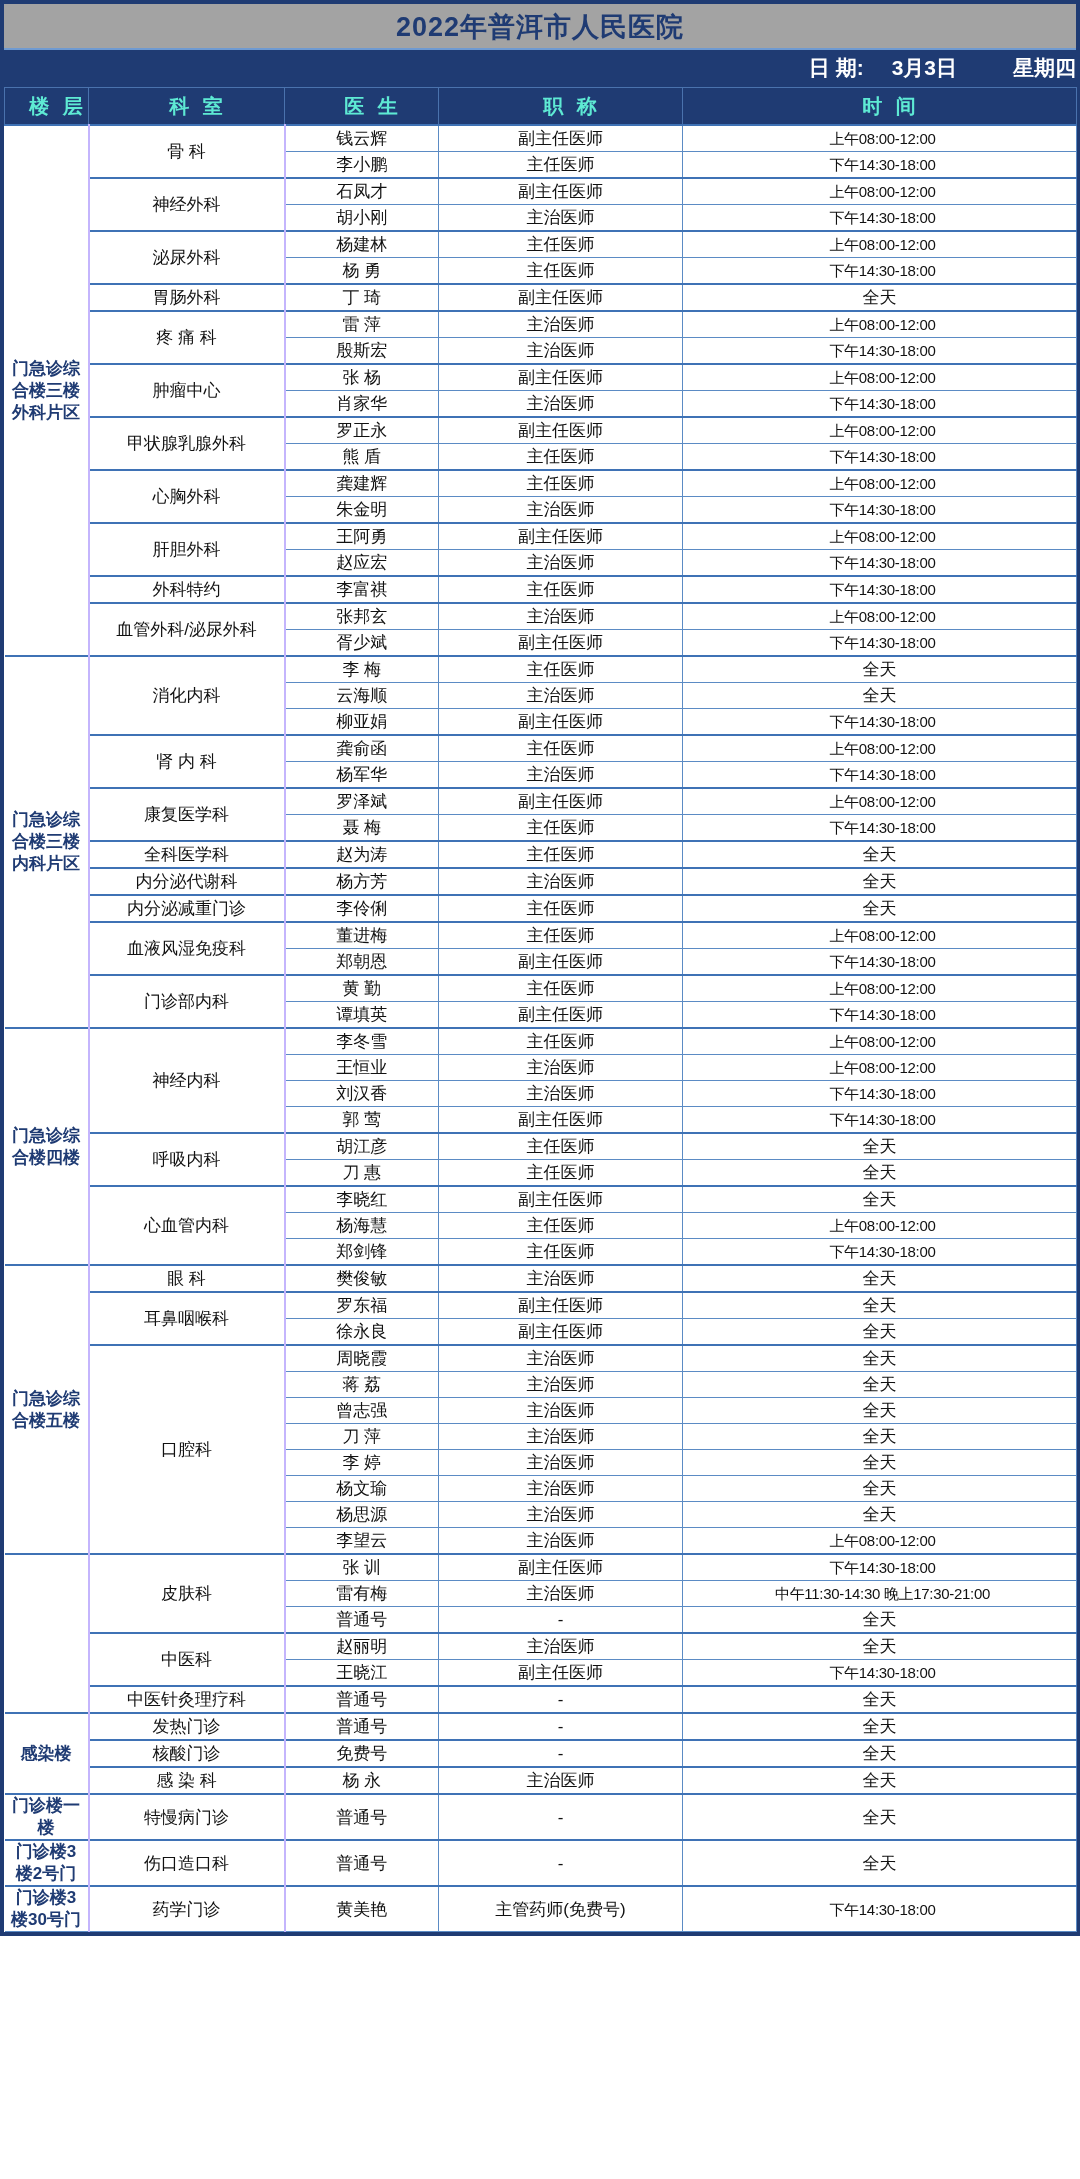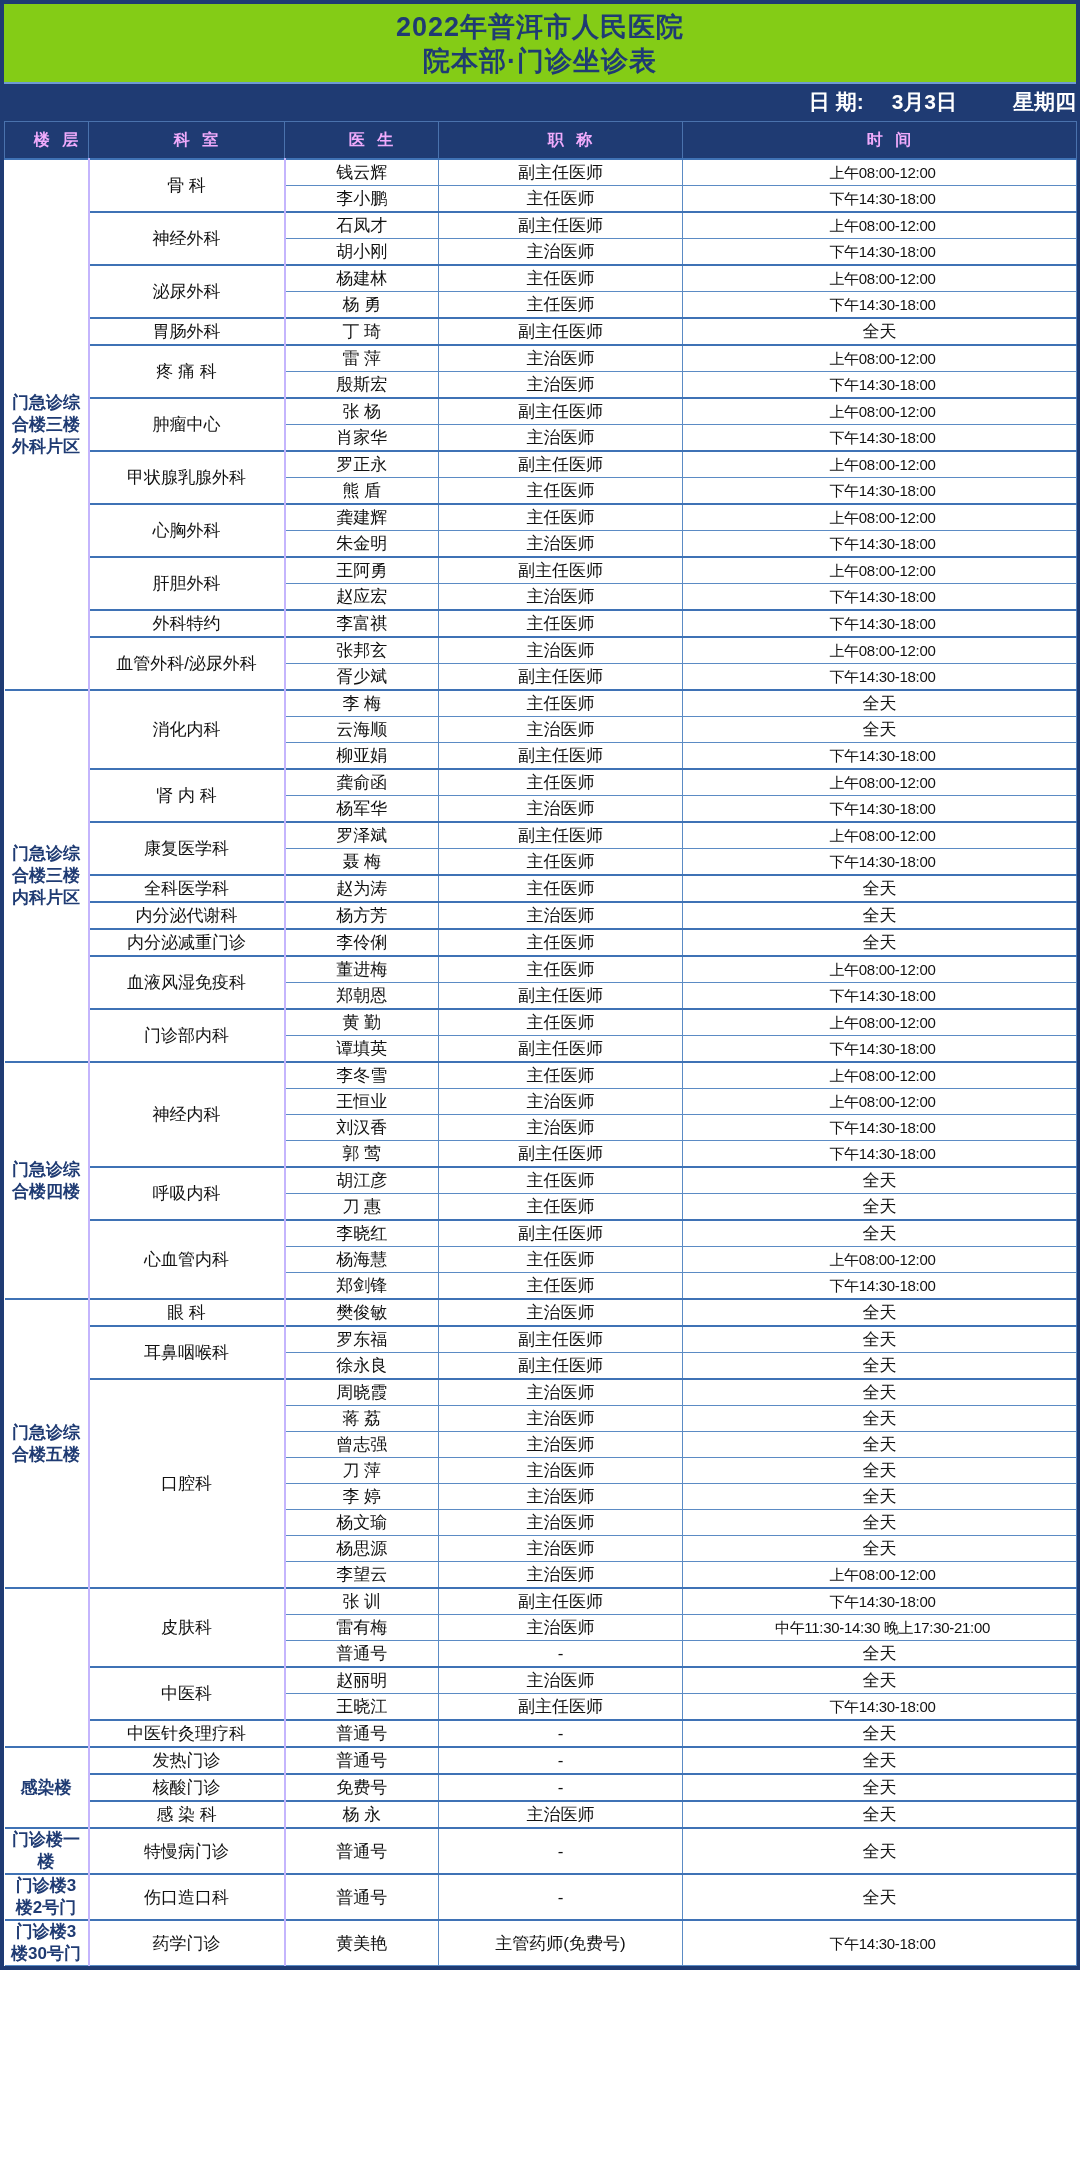--- a/index.html
+++ b/index.html
@@ -12,21 +12,21 @@
   #sheet{
     width:1080px;
     box-sizing:border-box;
     background:#fff;
     border-left:4px solid #1F3B73;
     border-right:4px solid #1F3B73;
     border-top:4px solid #1F3B73;
     border-bottom:4px solid #1F3B73;
   }
   .title-block{
-    background:#84cc16;
+    background:#a3a3a3;
     text-align:center;
     padding:6px 0 4px 0;
   }
   .title-line{
     color:#1F3B73;
     font-weight:bold;
     font-size:27px;
     line-height:34px;
     letter-spacing:1px;
   }
@@ -46,23 +46,23 @@
     width:100%;
     table-layout:fixed;
   }
   col.c-floor{width:84px;}
   col.c-dept{width:196px;}
   col.c-doc{width:154px;}
   col.c-title{width:244px;}
   col.c-time{width:394px;}
   thead th{
     background:#1F3B73;
-    color:#f0abfc;
+    color:#5eead4;
     font-weight:bold;
-    font-size:16px;
+    font-size:20px;
     height:34px;
     border:1px solid #4a72ad;
     letter-spacing:4px;
     text-align:center;
     padding-left:24px;
   }
   tbody td{
     border:1px solid #5B8BC4;
     text-align:center;
     font-size:17px;
@@ -95,21 +95,20 @@
   td.dept, td.floor{border-right:2px solid #c4b5fd;}
   td.time.small{font-size:15px;letter-spacing:-0.3px;padding-left:8px;}
 </style>
 </head>
 <body>
 
 <div id="sheet">
 
   <div class="title-block">
     <div class="title-line">2022年普洱市人民医院</div>
-    <div class="title-line">院本部·门诊坐诊表</div>
   </div>
 
   <div class="date-bar">
     <span>日 期:</span><span class="sp"></span><span>3月3日</span><span class="sp"></span><span class="sp"></span><span>星期四</span>
   </div>
 
   <table>
     <colgroup>
       <col class="c-floor">
         <col class="c-dept">

